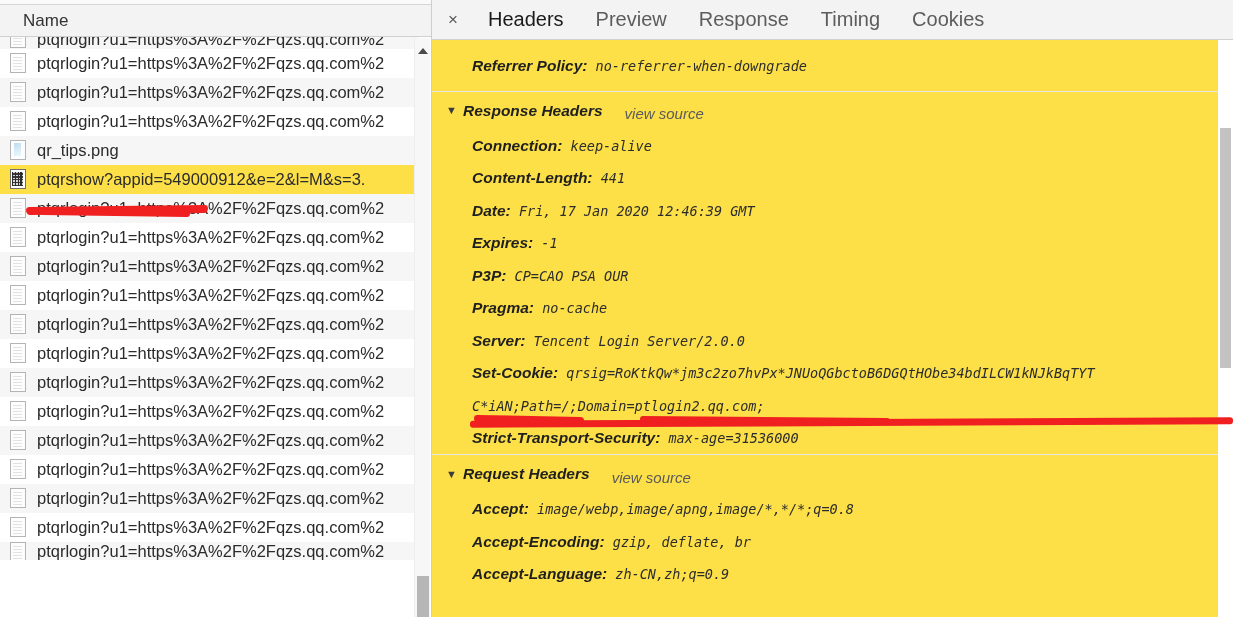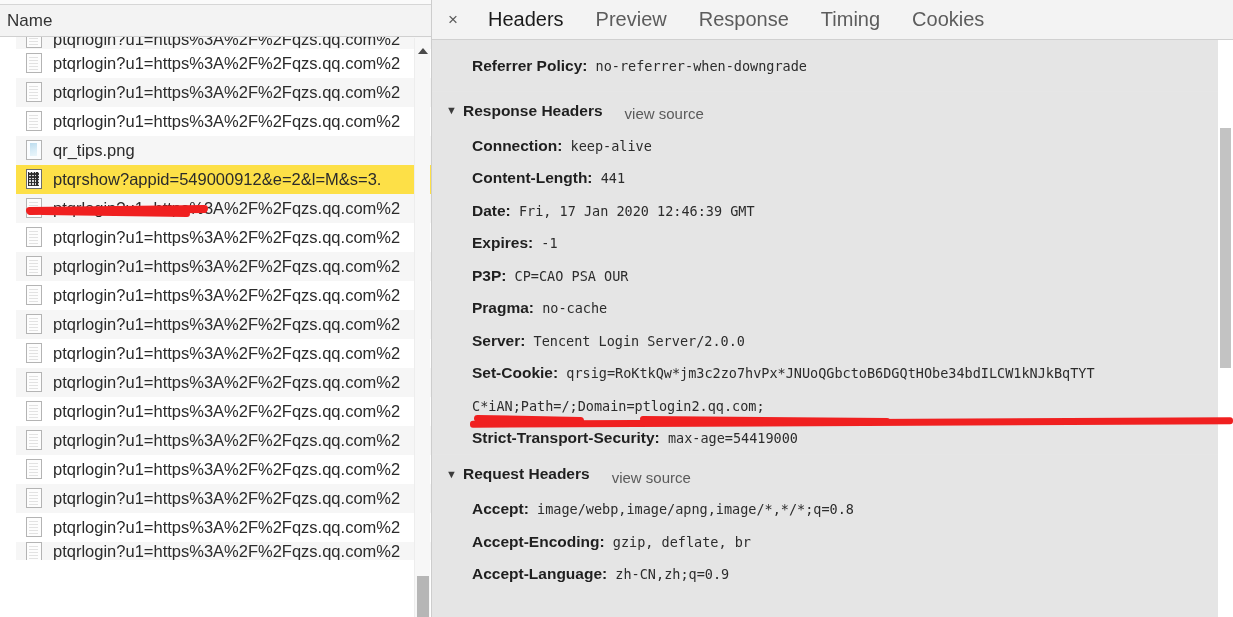--- a/index.html
+++ b/index.html
@@ -30,21 +30,21 @@
   #name-header {
     position: absolute;
     top: 4px; left: 0;
     width: 432px; height: 33px;
     background: #f3f3f3;
     border-top: 1px solid #d6d6d6;
     border-bottom: 1px solid #d0d0d0;
     box-sizing: border-box;
     display: flex;
     align-items: center;
-    padding-left: 7px;
+    padding-left: 23px;
     font-size: 17px;
     color: #333333;
     z-index: 5;
   }
   #top-cut-row {
     position: absolute;
     top: 0; left: 0;
     width: 432px; height: 4px;
     background: #fafafa;
     overflow: hidden;
@@ -60,21 +60,20 @@
     position: relative;
     height: 29px;
     display: flex;
     align-items: center;
     padding-left: 10px;
     box-sizing: border-box;
     white-space: nowrap;
     font-size: 16.5px;
     color: #2b2b2b;
     width: 418px;
-    margin-left: 16px;
   }
   .file-row.alt { background: #f6f6f6; }
   .file-row.white { background: #ffffff; }
   .file-row.selected { background: #fde047; }
   .file-row.clipped-top {
     height: 12px;
     align-items: flex-end;
     overflow: hidden;
   }
   .file-row.clipped-bottom {
@@ -219,21 +218,22 @@
     position: absolute;
     left: 5px; right: 5px;
     bottom: 0;
     height: 4px;
     background: #1a73e8;
   }
   #headers-body {
     position: relative;
     height: 577px;
     overflow: hidden;
-    background: #e5e5e5;
+    background: #fde047;
+    font-style: italic;
   }
   .hdr-line {
     font-family: "DejaVu Sans Mono", monospace;
     font-size: 13.5px;
     color: #2c2c2c;
     padding-left: 40px;
     line-height: 32.5px;
     white-space: nowrap;
   }
   .hdr-line .k {
@@ -528,21 +528,21 @@
       <div id="response-headers-list">
           <div class="hdr-line"><span class="k">Connection:</span> <span class="v">keep-alive</span></div>
           <div class="hdr-line"><span class="k">Content-Length:</span> <span class="v">441</span></div>
           <div class="hdr-line"><span class="k">Date:</span> <span class="v">Fri, 17 Jan 2020 12:46:39 GMT</span></div>
           <div class="hdr-line"><span class="k">Expires:</span> <span class="v">-1</span></div>
           <div class="hdr-line"><span class="k">P3P:</span> <span class="v">CP=CAO PSA OUR</span></div>
           <div class="hdr-line"><span class="k">Pragma:</span> <span class="v">no-cache</span></div>
           <div class="hdr-line"><span class="k">Server:</span> <span class="v">Tencent Login Server/2.0.0</span></div>
           <div class="hdr-line"><span class="k">Set-Cookie:</span> <span class="v">qrsig=RoKtkQw*jm3c2zo7hvPx*JNUoQGbctoB6DGQtHObe34bdILCW1kNJkBqTYT</span></div>
           <div class="hdr-cont">C*iAN;Path=/;Domain=ptlogin2.qq.com;</div>
-          <div class="hdr-line"><span class="k">Strict-Transport-Security:</span> <span class="v">max-age=54419000</span></div>
+          <div class="hdr-line"><span class="k">Strict-Transport-Security:</span> <span class="v">max-age=31536000</span></div>
         </div>
 
       <div class="section-divider"></div>
 
       <div class="section-head">
         <span class="caret">▼</span>
         <span>Request Headers</span>
         <span class="view-source">view source</span>
       </div>
 

